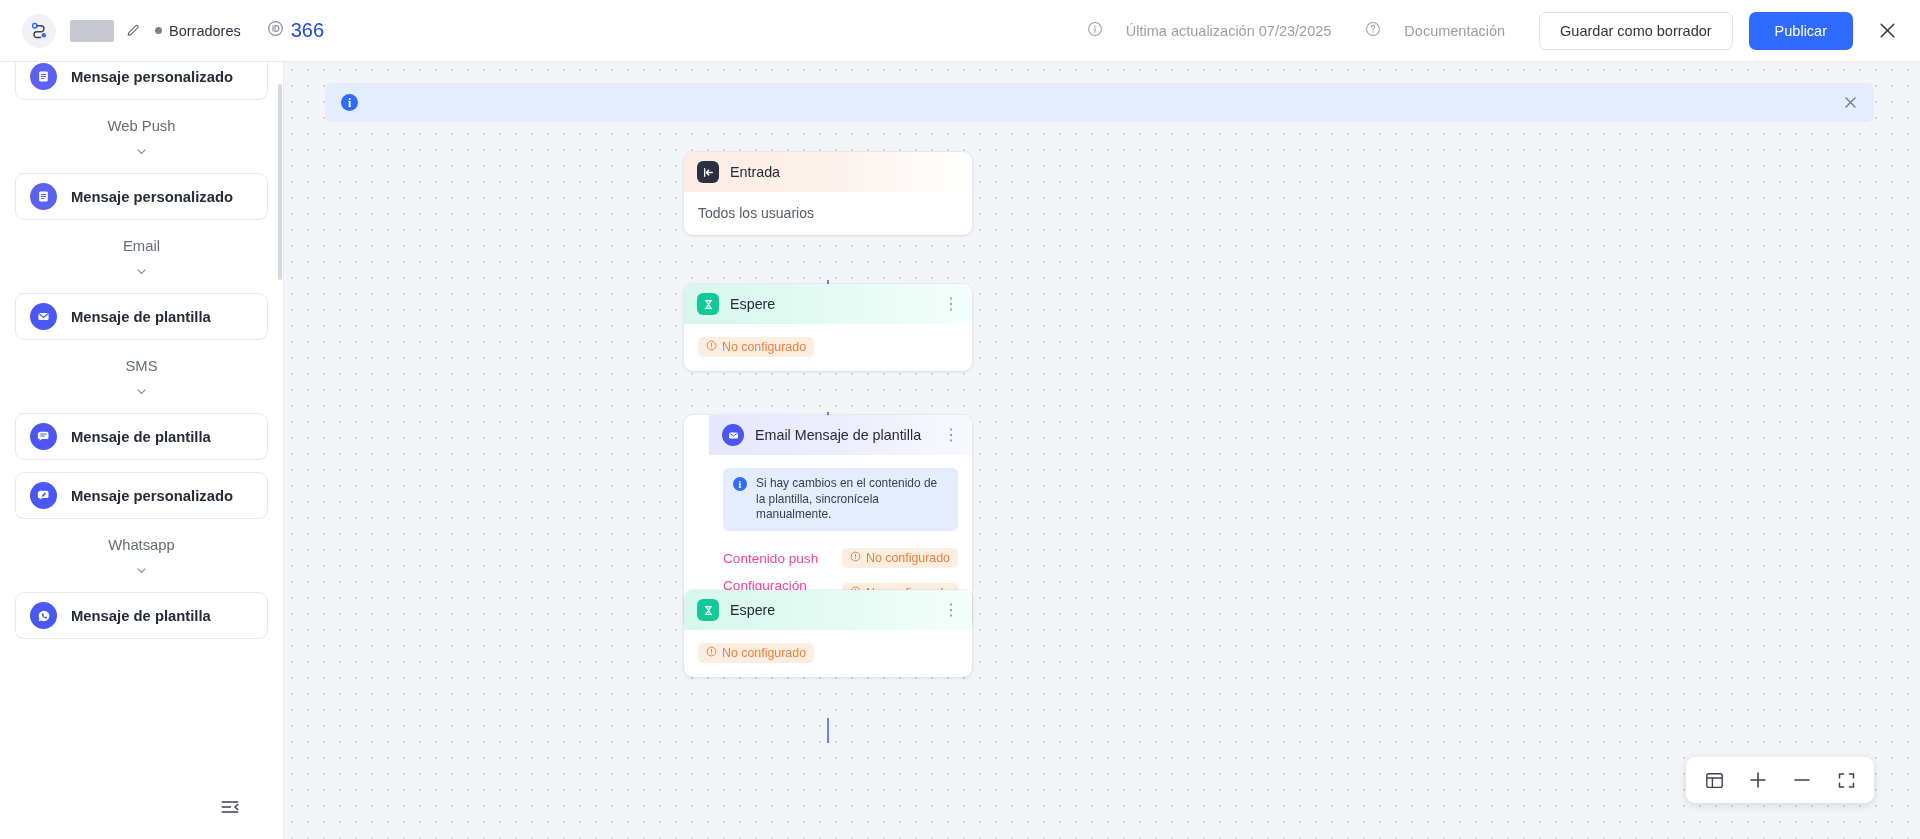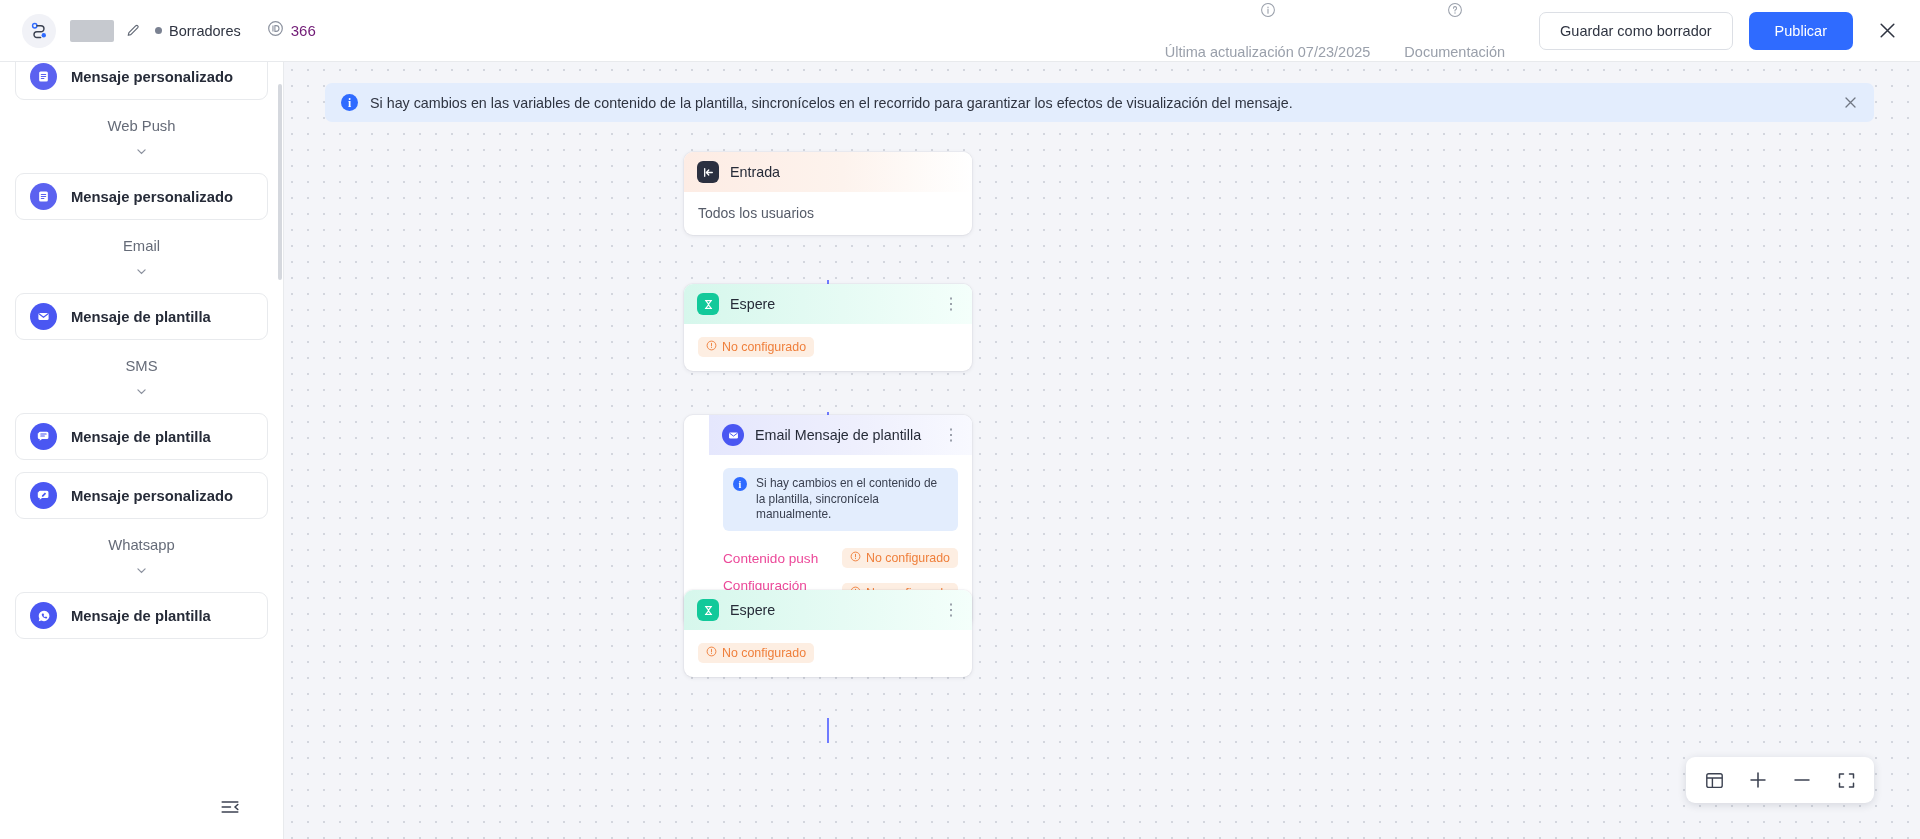--- a/index.html
+++ b/index.html
@@ -22,26 +22,26 @@
   }
   .title-block { display: flex; align-items: center; gap: 11px; margin-left: 14px; }
   .title-redacted {
     width: 44px; height: 22px; background: #c6c9cf; border-radius: 2px;
   }
   .pencil-ico { display: flex; align-items: center; color: #5f6673; }
   .status-chip { display: flex; align-items: center; gap: 7px; margin-left: 14px; }
   .status-dot { width: 7px; height: 7px; border-radius: 50%; background: #7a8191; }
   .status-text { font-size: 14.5px; color: #2f3441; }
   .id-chip { display: flex; align-items: center; gap: 7px; margin-left: 26px; color: #8b919e; }
-  .id-text { font-size: 15px; color: #701a75; }
+  .id-text { font-size: 20px; color: #1d4ed8; }
 
   .header-right { margin-left: auto; display: flex; align-items: center; gap: 0; }
   .meta-item {
     display: flex; align-items: center; gap: 23px;
-    font-size: 14.5px; color: #9aa0ab; margin-right: 34px; white-space: nowrap; flex-direction: column;
+    font-size: 14.5px; color: #9aa0ab; margin-right: 34px; white-space: nowrap;
   }
   .btn-outline {
     height: 38px; padding: 0 20px; border: 1px solid #dcdfe5; border-radius: 7px;
     background: #fff; font-size: 14.5px; color: #2f3441; cursor: pointer;
     font-family: inherit; white-space: nowrap;
   }
   .btn-primary {
     height: 38px; padding: 0 26px; border: none; border-radius: 7px;
     background: #2f6bff; font-size: 14.5px; color: #fff; cursor: pointer;
     margin-left: 16px; font-family: inherit; white-space: nowrap;
@@ -339,21 +339,20 @@
             <path d="M20.5 9.3L17.4 12l3.1 2.7" stroke="#3c4251" stroke-width="1.7" stroke-linecap="round" stroke-linejoin="round" fill="none"></path>
           </svg>
         </span>
       </div>
     </div>
 
     <div class="canvas">
 
       <div class="info-banner">
         <span class="i-circle">i</span>
-        <span class="info-banner-text">Si hay cambios en las variables de contenido de la plantilla, sincronícelos en el recorrido para garantizar los efectos de visualización del mensaje.</span>
         <span class="banner-close">
           <svg width="15" height="15" viewBox="0 0 16 16" fill="none">
             <path d="M3.2 3.2l9.6 9.6M12.8 3.2L3.2 12.8" stroke="#707783" stroke-width="1.4" stroke-linecap="round"></path>
           </svg>
         </span>
       </div>
 
       <div class="edge" style="left:543px; top:218px; height:64px;"></div>
       <div class="edge-dot" style="left:540.5px; top:275px;"></div>
       <div class="edge" style="left:543px; top:350px; height:64px;"></div>

